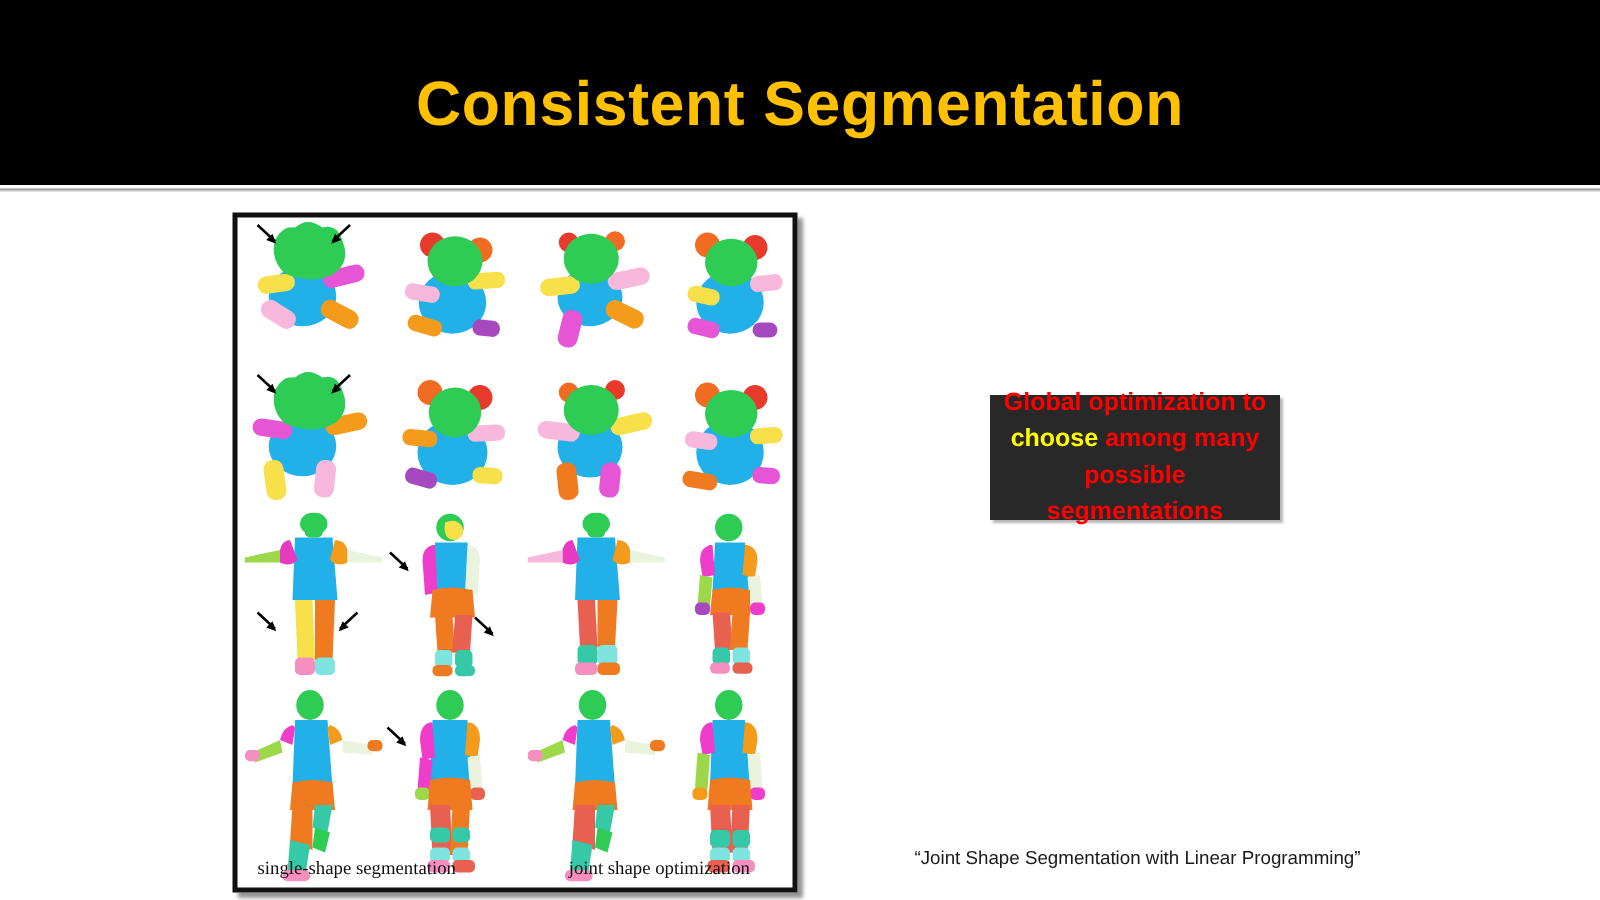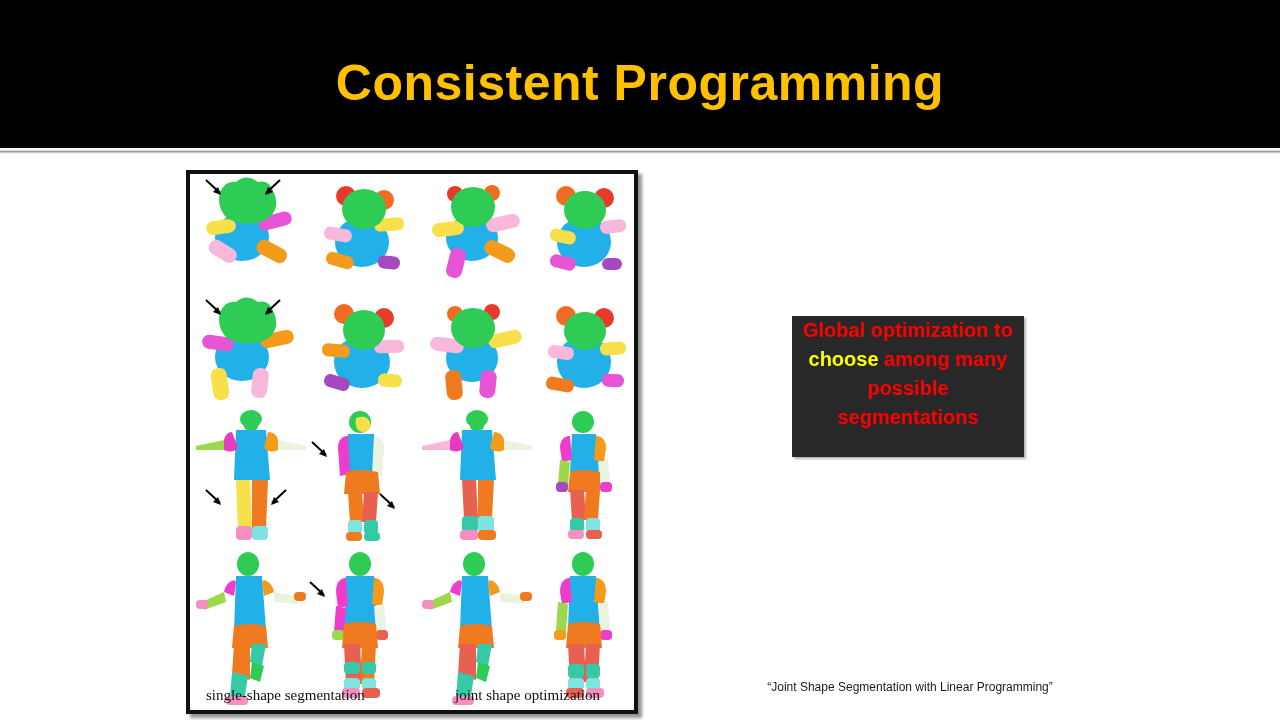--- a/index.html
+++ b/index.html
@@ -60,53 +60,53 @@
     white-space:nowrap;
   }
   #caption-single{left:16px;}
   #caption-joint{left:265px;}
 
   
   .ann-arrow{position:absolute;}
 
   
   #callout-box{
-    position:absolute;left:792px;top:316px;width:232px;height:141px;
+    position:absolute;left:792px;top:316px;width:232px;height:100px;
     background:#282828;
     box-shadow:2px 2px 2px rgba(120,120,120,0.55);
     box-sizing:border-box;
-    display:flex;justify-content:center;
+    display:flex;align-items:center;justify-content:center;
   }
   #callout-text{
     text-align:center;
     color:#FF0000;
     font-size:20px;
     font-weight:bold;
     line-height:29px;
     font-family:"Liberation Sans", sans-serif;
     padding:0 8px;
   }
   #callout-highlight{color:#FFFF00;font-weight:bold;}
 
   
   #citation{
     position:absolute;left:660px;top:676px;width:500px;
     text-align:center;
     color:#1a1a1a;
-    font-size:12px;
+    font-size:15px;
     line-height:22px;
     font-family:"Liberation Sans", sans-serif;
   }
   #citation-line2{display:block;}
 </style>
 </head>
 <body>
 
 <div id="title-band"></div>
-<div id="slide-title">Consistent Programming</div>
+<div id="slide-title">Consistent Segmentation</div>
 <div id="title-divider"></div>
 
 <div id="figure-panel">
 
   <div class="fig-row" style="top:0px;height:118px;">
 
     <div class="fig-cell" style="left:4px;width:114px;">
       <svg class="shape-svg" viewBox="0 0 114 118">
         <ellipse cx="48" cy="63" rx="27" ry="24" fill="#22B0E8"></ellipse>
         <rect x="12" y="46" width="30" height="14" rx="7" fill="#F7E04A" transform="rotate(-8 27 53)"></rect>

